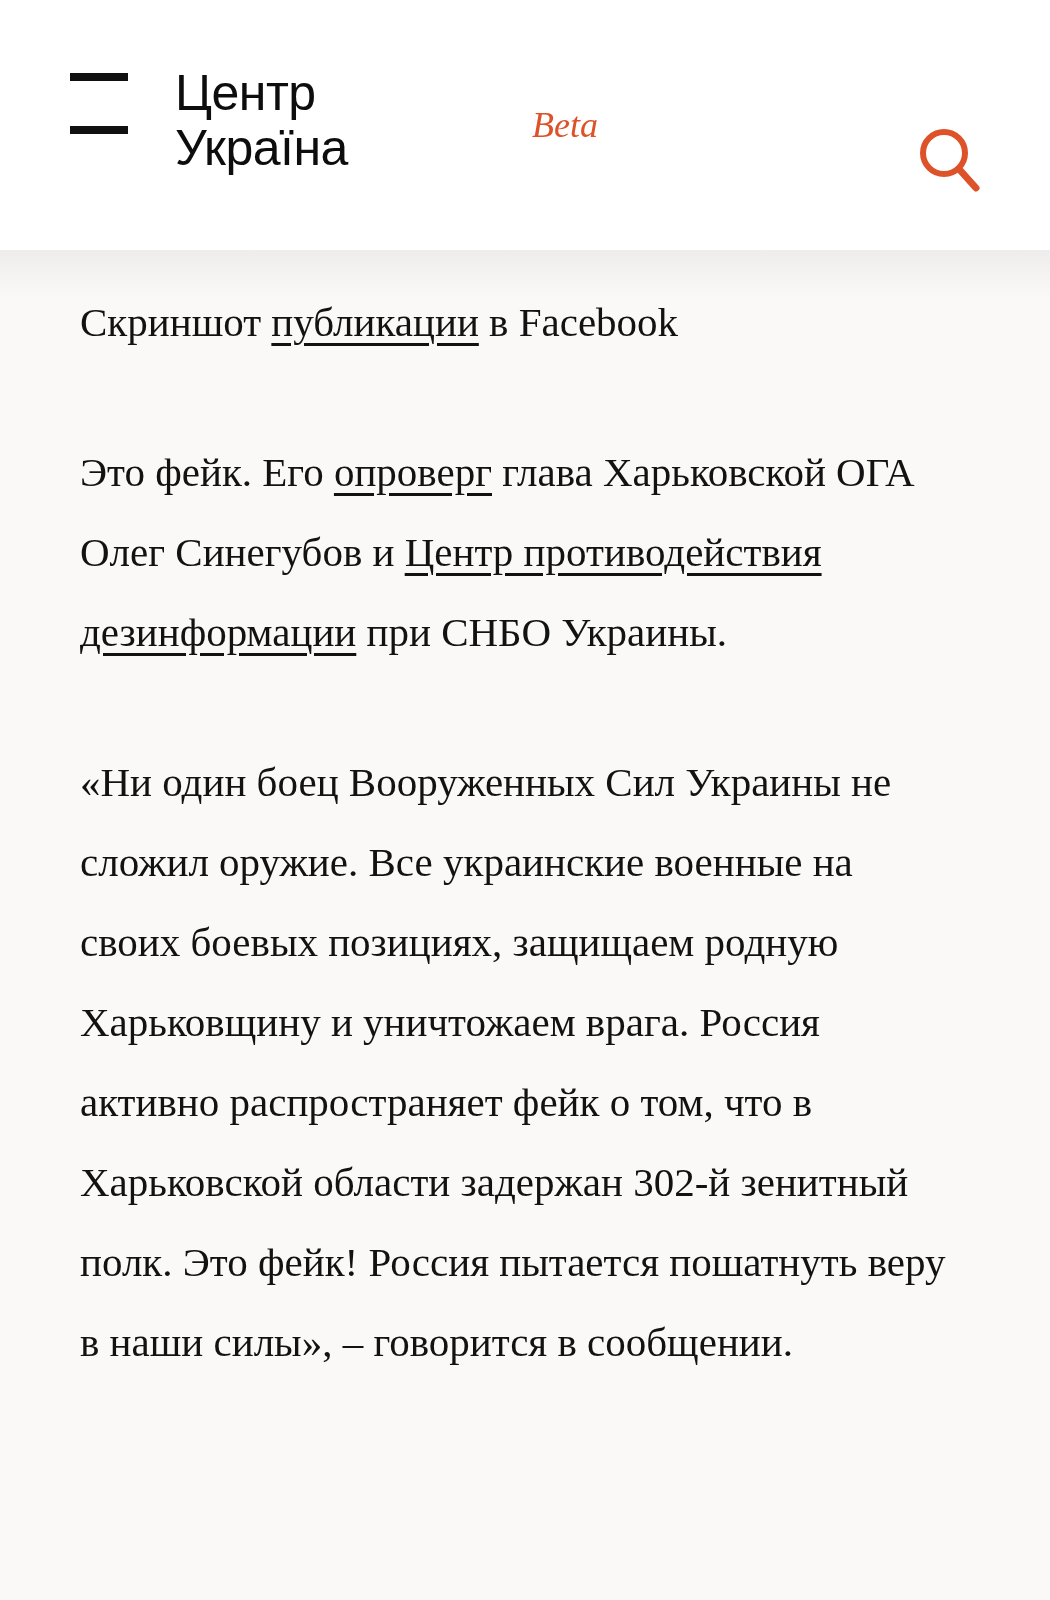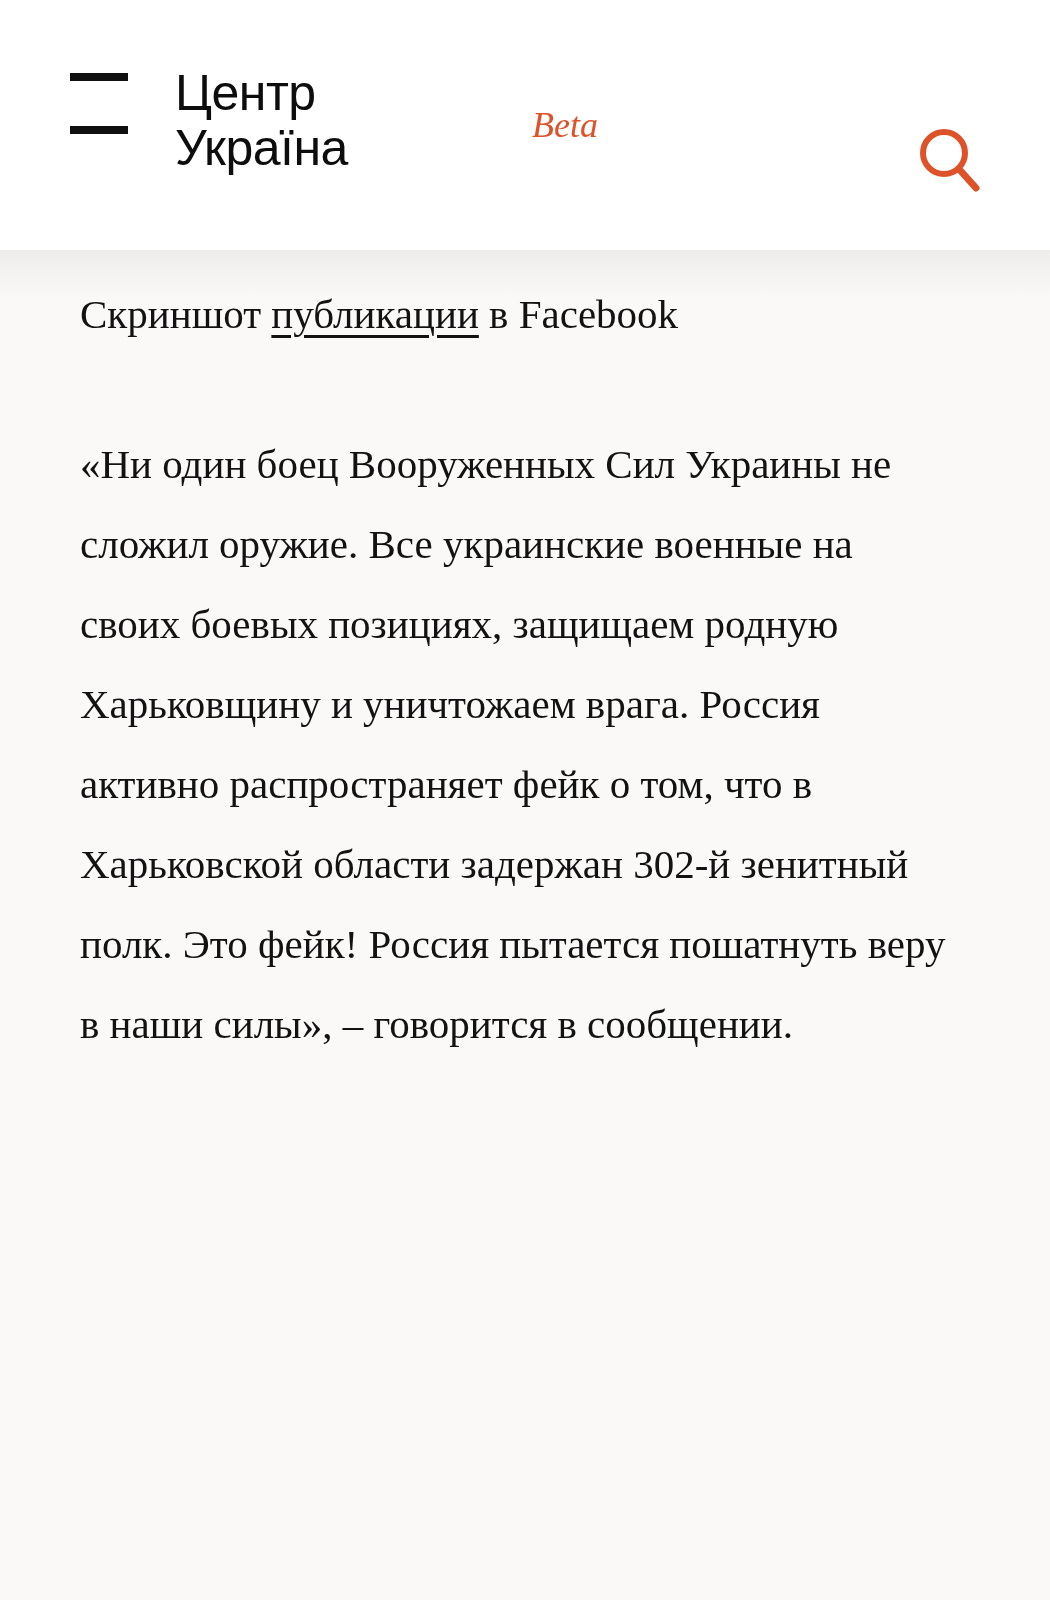--- a/index.html
+++ b/index.html
@@ -47,21 +47,21 @@
   }
   .search-btn{
     position:absolute;left:916px;top:124px;
     width:66px;height:70px;
     background:none;border:none;padding:0;cursor:pointer;
   }
   
   .main{
     width:1050px;height:1350px;
     background:linear-gradient(to bottom,#efedeb 0px,var(--content-bg) 48px);
-    padding:24px 100px 0 80px;
+    padding:32px 100px 0 80px;
   }
   .para{
     margin:0 0 70px 0;
     font-family:"Liberation Serif",serif;
     font-size:41px;
     line-height:80px;
     color:var(--text);
     font-weight:500;
   }
   .para .link{
@@ -91,14 +91,15 @@
     <svg width="66" height="70" viewBox="0 0 66 70">
       <circle cx="28" cy="29" r="21" fill="none" stroke="var(--accent)" stroke-width="6"></circle>
       <line x1="43" y1="45" x2="60" y2="64" stroke="var(--accent)" stroke-width="7" stroke-linecap="round"></line>
     </svg>
   </button>
 </header>
 
 <main class="main">
 
 <p class="para"><span>Скриншот </span><a class="link" href="#">публикации</a><span> в Facebook</span></p>
+    <p class="para"><span>Это фейк. Его </span><a class="link" href="#">опроверг</a><span> глава Харьковской ОГА Олег Синегубов и </span><a class="link" href="#">Центр противодействия дезинформации</a><span> при СНБО Украины.</span></p>
     <p class="para"><span>«Ни один боец Вооруженных Сил Украины не сложил оружие. Все украинские военные на своих боевых позициях, защищаем родную Харьковщину и уничтожаем врага. Россия активно распространяет фейк о том, что в Харьковской области задержан 302-й зенитный полк. Это фейк! Россия пытается пошатнуть веру в наши силы», – говорится в сообщении.</span></p>
   </main>
 
 </body></html>

